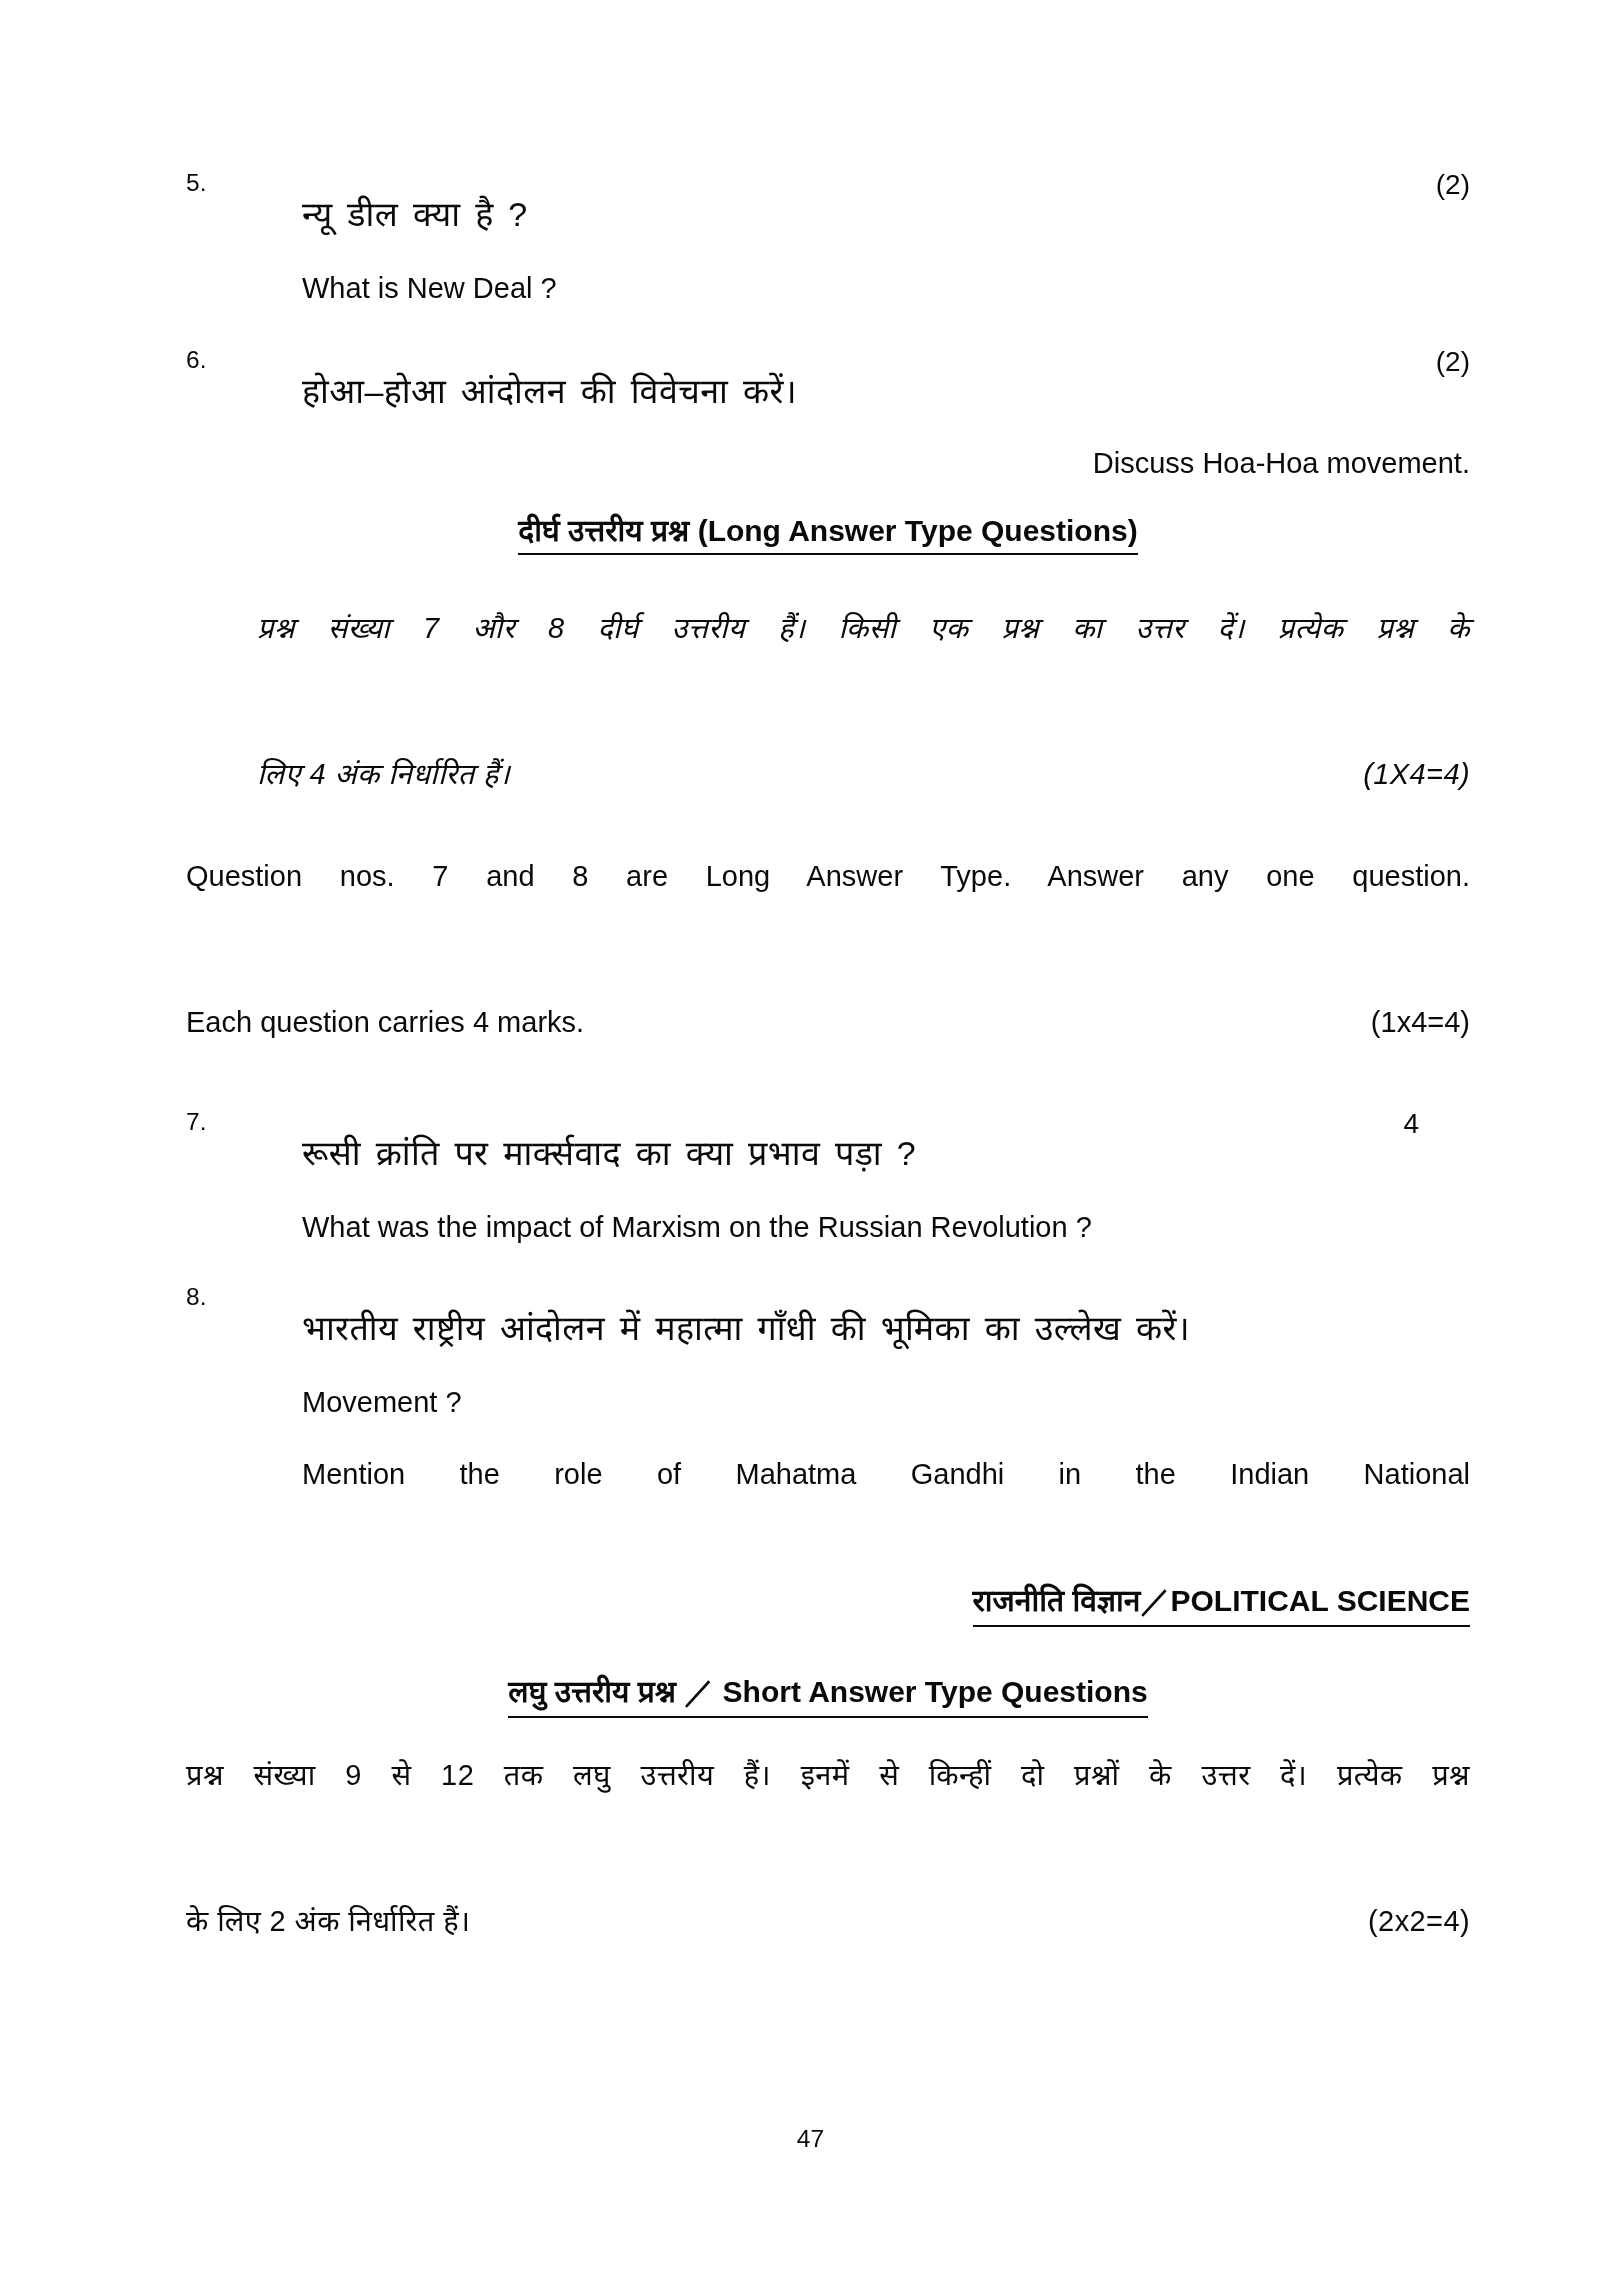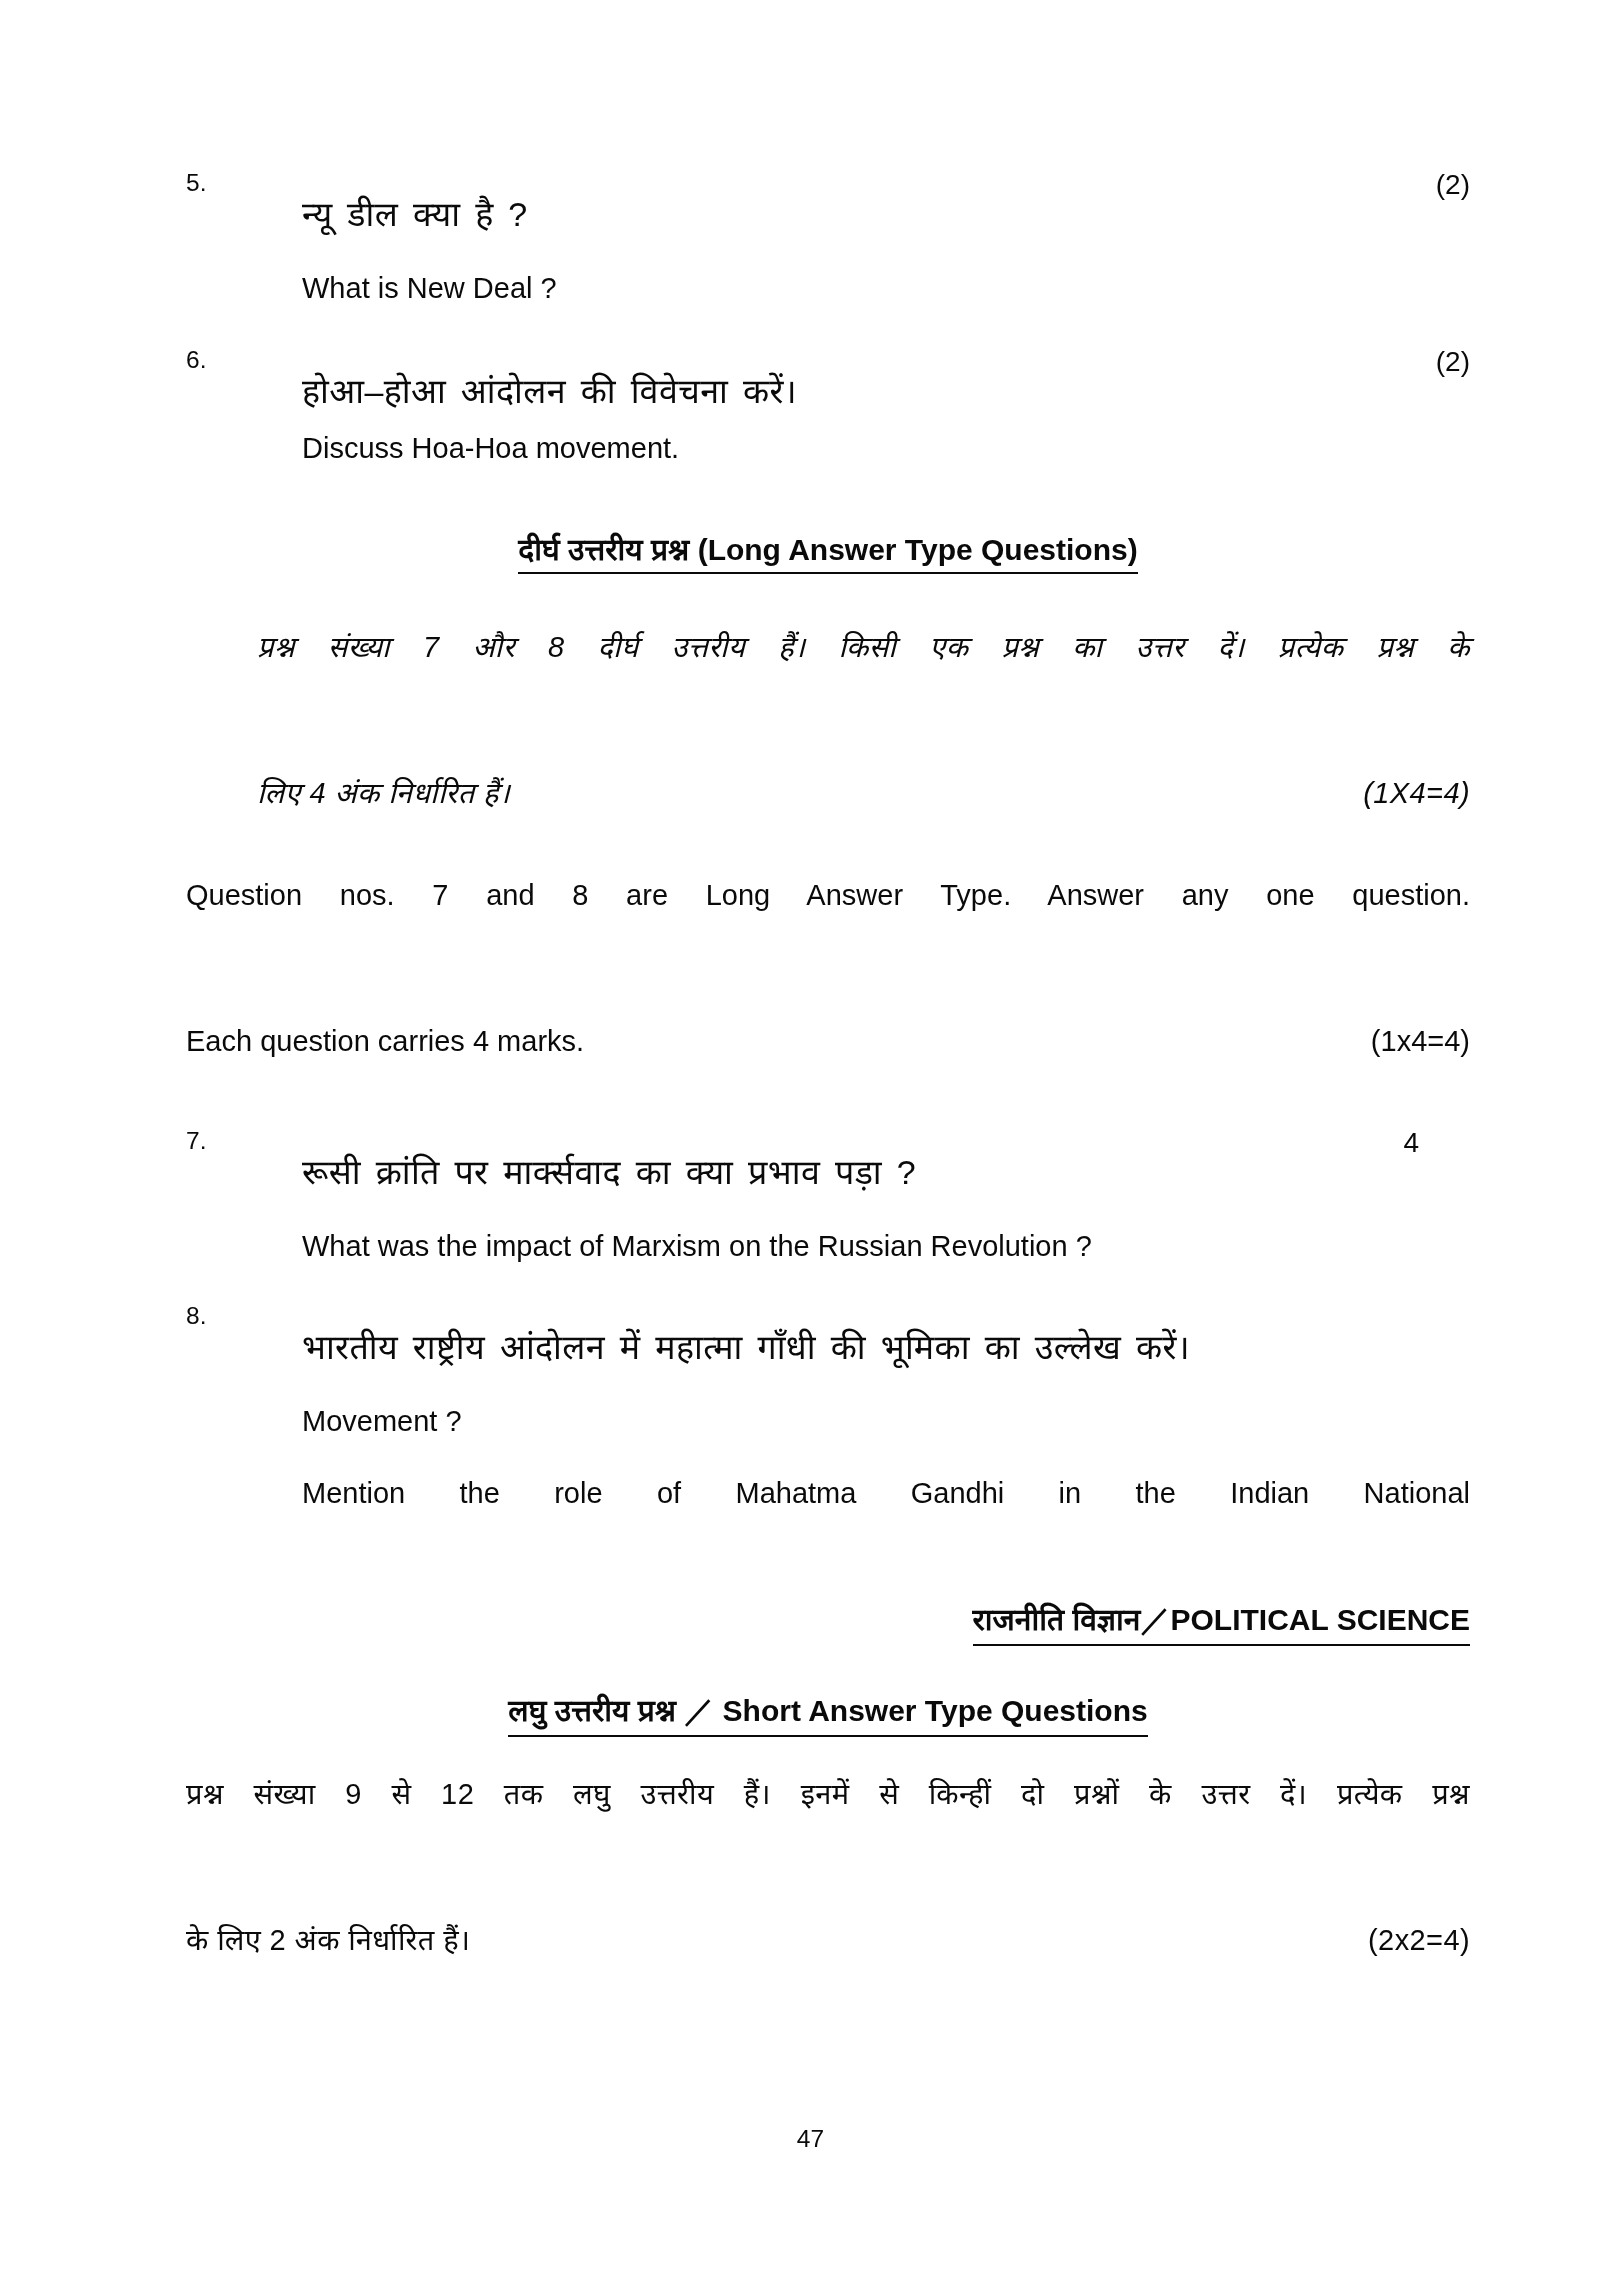--- a/index.html
+++ b/index.html
@@ -125,26 +125,26 @@
         <div class="hi sp-hi-q">न्यू डील क्या है ?</div>
         <div class="en" style="margin-top:43px;">What is New Deal ?</div>
       </div>
       <div class="marks" style="top:3.9px;">(2)</div>
     </div>
 
     <div class="qrow" style="margin-top:39px;">
       <div class="qnum">6.</div>
       <div class="qbody">
         <div class="hi sp-hi-q">होआ–होआ आंदोलन की विवेचना करें।</div>
-        <div class="en" style="margin-top:26px;">Discuss Hoa-Hoa movement.</div>
+        <div class="en" style="margin-top:41px;text-align:right;">Discuss Hoa-Hoa movement.</div>
       </div>
       <div class="marks" style="top:3.9px;">(2)</div>
     </div>
 
-    <div class="heading" style="margin-top:65px;">
+    <div class="heading" style="margin-top:31px;">
       <span>दीर्घ उत्तरीय प्रश्न (Long Answer Type Questions)</span>
     </div>
 
     <div class="para indent hi" style="margin-top:37px;font-style:italic;">
       <span class="justify-line">प्रश्न संख्या 7 और 8 दीर्घ उत्तरीय हैं। किसी एक प्रश्न का उत्तर दें। प्रत्येक प्रश्न के</span>
       <span class="lastline">
         <span class="tail">लिए 4 अंक निर्धारित हैं।</span>
         <span class="mk">(1X4=4)</span>
       </span>
     </div>

